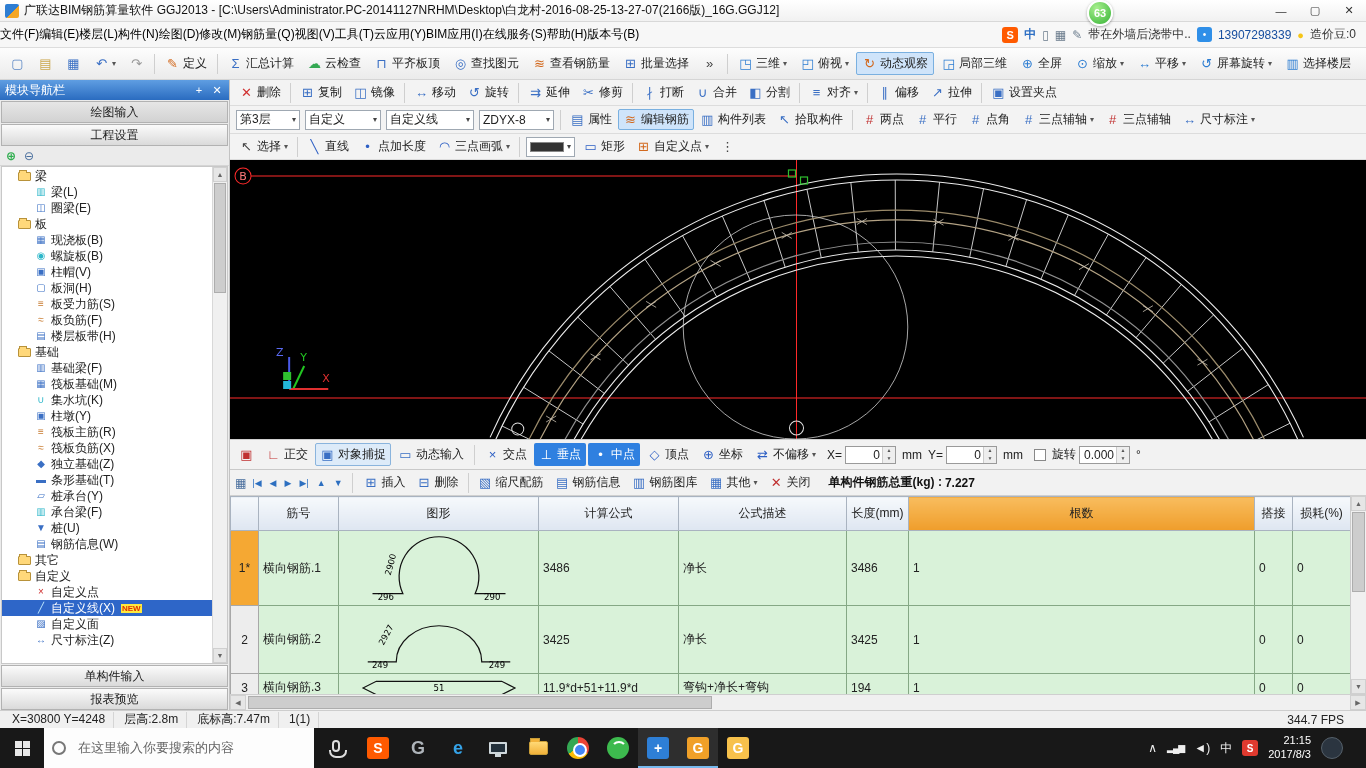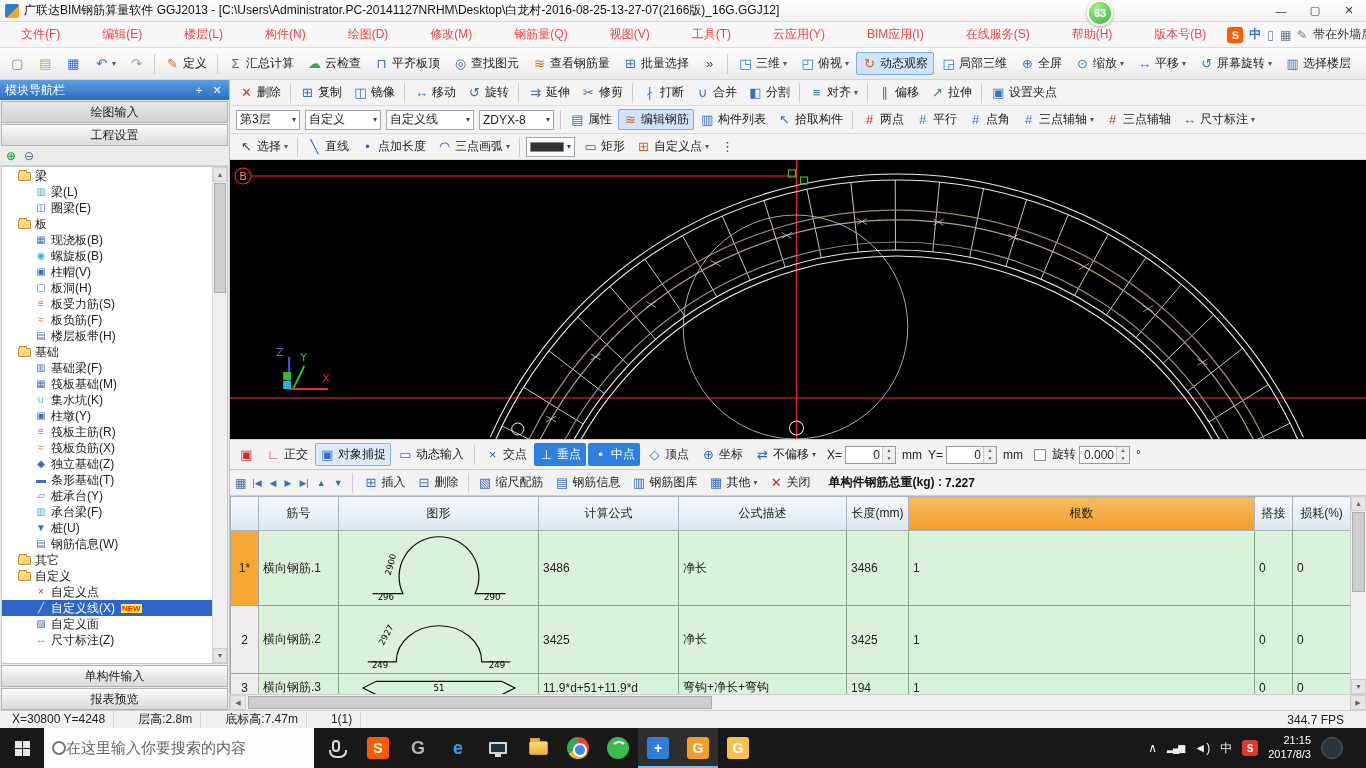--- a/index.html
+++ b/index.html
@@ -11,21 +11,21 @@
   .titlebar{height:22px;background:linear-gradient(#ffffff,#f1f1f1);border-bottom:1px solid #d8d8d8;display:flex;align-items:center;flex:0 0 22px}
   .app-icon{width:14px;height:14px;margin:0 5px;border-radius:2px;background:linear-gradient(135deg,#2d7dd2 55%,#f5a623 55%)}
   .title-text{font-size:12px;color:#111;white-space:nowrap;overflow:hidden}
   .win-controls{margin-left:auto;display:flex}
   .win-btn{width:34px;height:21px;display:flex;align-items:center;justify-content:center;font-size:11px;color:#333}
   .accel-ball{position:absolute;left:1087px;top:0;width:26px;height:26px;border-radius:50%;background:radial-gradient(circle at 35% 28%,#a8ef8e,#35b335);border:2px solid #fff;box-shadow:0 1px 3px rgba(0,0,0,.35);color:#fff;font-size:11px;font-weight:bold;display:flex;align-items:center;justify-content:center;z-index:60}
 
   
   .menubar{height:26px;background:#f7f7f7;border-bottom:1px solid #ddd;display:flex;align-items:center;flex:0 0 26px}
   .menu-items{display:flex;align-items:center;height:100%}
-  .menu-item{padding:0 21px;height:100%;display:flex;align-items:center;color:#ef4444;white-space:nowrap}
+  .menu-item{padding:0 0;height:100%;display:flex;align-items:center;color:#000000;white-space:nowrap}
   .menu-right{margin-left:auto;display:flex;align-items:center;gap:6px;padding-right:10px;white-space:nowrap}
   .ime-s{width:16px;height:16px;border-radius:3px;background:#ff5a00;color:#fff;font-weight:bold;font-size:11px;display:flex;align-items:center;justify-content:center}
   .ime-lang{color:#2d6fc4;font-weight:bold}
   .ime-ic{color:#6a7b8c;font-size:12px}
   .ticker{color:#333;max-width:150px;overflow:hidden}
   .chat-ic{width:15px;height:15px;border-radius:3px;background:#2f8fe8;color:#fff;font-size:10px;display:flex;align-items:center;justify-content:center}
   .phone{color:#174fa0}
   .bean-ic{color:#f5c518;font-size:11px}
   .bean{color:#333}
 
@@ -109,30 +109,30 @@
   table.rebar td.gutter.hl{background:#f5a833}
   .shape-svg{display:block;margin:0 auto;stroke:#111;fill:none}
   .shape-svg text{stroke:none;fill:#000;font-size:9px}
   .vscroll{position:absolute;right:0;top:0;bottom:0;width:16px;background:#f0f0f0;border-left:1px solid #ccc;display:flex;flex-direction:column}
   .hscroll{height:16px;flex:0 0 16px;background:#f0f0f0;border-top:1px solid #cfcfcf;display:flex;align-items:stretch}
   .hscroll .scroll-arrow{width:16px;height:auto;flex:0 0 16px}
   .htrack{flex:1;position:relative}
   .hthumb{position:absolute;left:2px;top:1px;bottom:1px;width:42%;background:#cdcdcd;border:1px solid #adadad}
 
   
-  .statusbar{height:18px;flex:0 0 18px;background:#f0f0f0;border-top:1px solid #cdcdcd;display:flex;align-items:center;padding:0 4px;gap:16px}
+  .statusbar{height:18px;flex:0 0 18px;background:#f0f0f0;border-top:1px solid #cdcdcd;display:flex;align-items:center;padding:0 4px;gap:2px}
   .sb-panel{padding:0 8px;height:16px;line-height:15px;border-right:1px solid #d5d5d5;color:#222;white-space:nowrap}
   .sb-fps{margin-left:auto;padding-right:18px;color:#222}
 
   
   .taskbar{height:40px;flex:0 0 40px;background:#181818;display:flex;align-items:stretch}
   .task-btn{width:44px;display:flex;align-items:center;justify-content:center}
   .icon-win{width:15px;height:15px;display:grid;grid-template-columns:7px 7px;grid-template-rows:7px 7px;gap:1px}
   .icon-win span{background:#e8e8e8}
-  .task-search{width:270px;background:#fdfdfd;display:flex;align-items:center;gap:0;padding:0 8px;color:#666;font-size:15px;white-space:nowrap;overflow:hidden}
+  .task-search{width:270px;background:#fdfdfd;display:flex;align-items:center;gap:12px;padding:0 8px;color:#666;font-size:13px;white-space:nowrap;overflow:hidden}
   .icon-cortana{width:14px;height:14px;border:2px solid #777;border-radius:50%;flex:0 0 14px}
   .icon-mic{width:8px;height:12px;border:2px solid #ddd;border-radius:4px;position:relative;margin-top:-4px}
   .icon-mic::after{content:'';position:absolute;left:-5px;top:8px;width:14px;height:6px;border:2px solid #ddd;border-top:none;border-radius:0 0 7px 7px}
   .taskbar-apps{display:flex;align-items:stretch}
   .task-app{width:40px;display:flex;align-items:center;justify-content:center}
   .task-app.active{background:#2e2e2e;box-shadow:inset 0 -2px 0 #76b9ed}
   .app-glyph{width:22px;height:22px;border-radius:3px;display:flex;align-items:center;justify-content:center;font-weight:bold;font-size:14px}
   .icon-letter{font-size:18px}
   .icon-monitor{width:18px;height:12px;border:2px solid #cfd8dc;background:#23313c;border-radius:1px;position:relative}
   .icon-monitor::after{content:'';position:absolute;left:4px;bottom:-5px;width:6px;height:3px;background:#cfd8dc}

